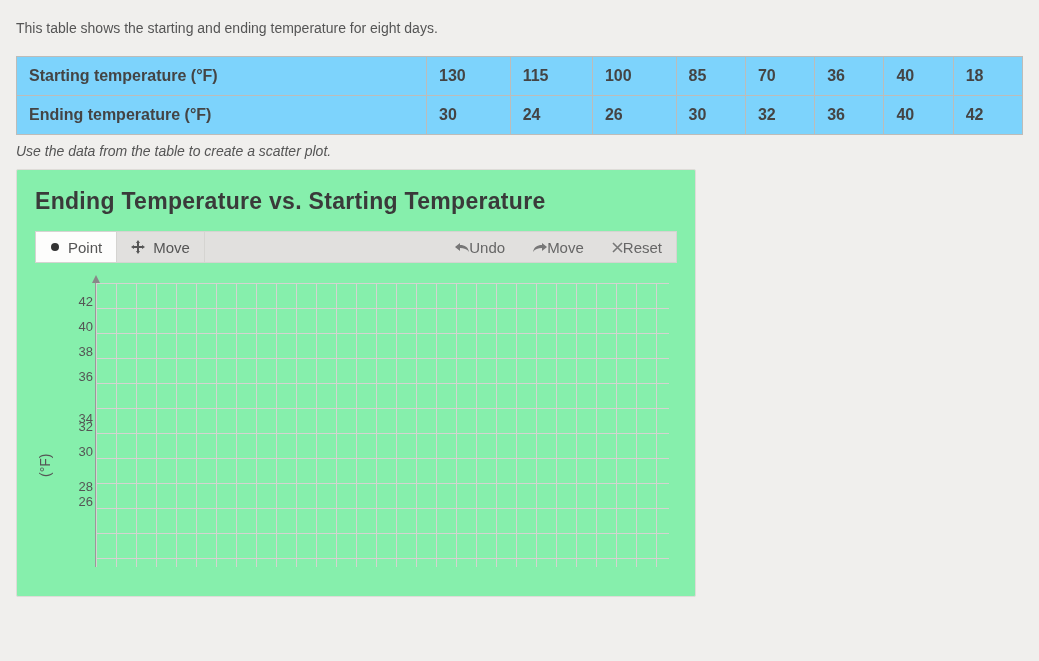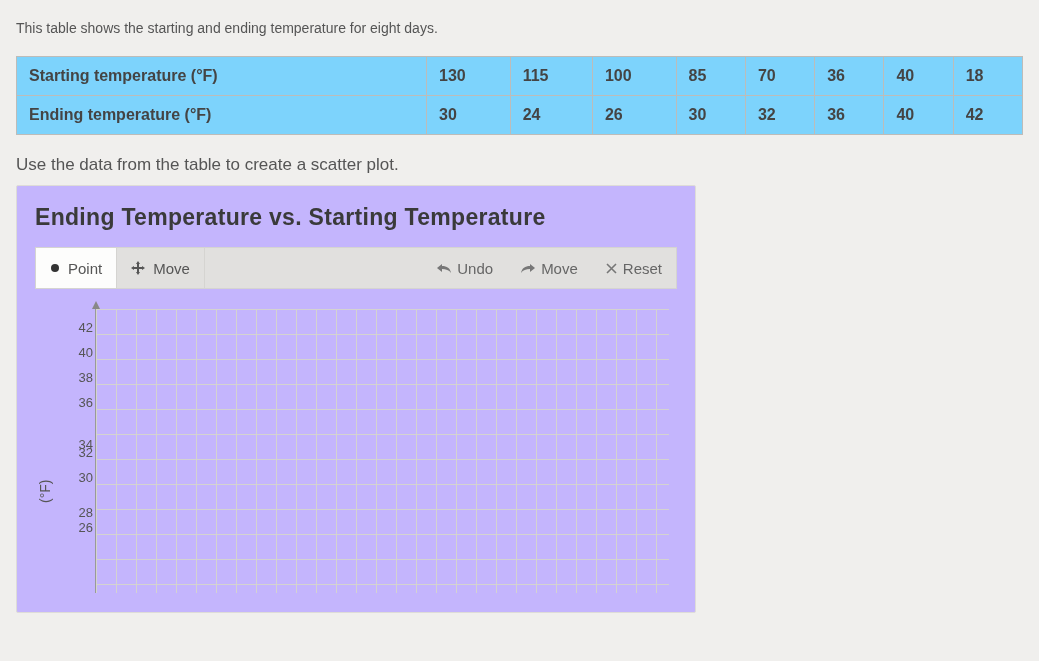--- a/index.html
+++ b/index.html
@@ -4,79 +4,78 @@
   <style>
     * { box-sizing: border-box; margin: 0; padding: 0; }
     body {
       font-family: Arial, Helvetica, sans-serif;
       background: #f0efed;
       color: #4a4a4a;
       padding: 20px 16px;
       width: 1039px;
     }
     .intro { font-size: 14px; color: #555; margin-bottom: 20px; }
-    .intro2 { font-size: 17px; color: #555; margin: 20px 0 10px 0; }
+    .intro2 { font-size: 14px; color: #555; margin: 8px 0 10px 0; font-style: italic; }
 
     table.data-table {
       border-collapse: collapse;
       width: 100%;
       background: #7dd3fc;
     }
     table.data-table td, table.data-table th {
       border: 1px solid #bdbcb9;
       padding: 10px 12px;
       font-size: 16px;
       color: #444;
       text-align: left;
       font-weight: bold;
     }
     table.data-table th { font-weight: 600; width: 410px; }
     table.data-table td.v { text-align: left; }
 
     .chart-panel {
       width: 680px;
-      background: #c4b5fd;
+      background: #86efac;
       border: 1px solid #dedcd8;
       border-radius: 2px;
       padding: 18px 18px 0 18px;
       overflow: hidden;
       height: 428px;
     }
     .chart-title {
       font-size: 23px;
       font-weight: 700;
       color: #3a3a3a;
       margin-bottom: 16px;
       letter-spacing: 0.3px;
     }
     .toolbar {
       background: #e1e0de;
       border: 1px solid #d5d4d1;
       display: flex;
       align-items: center;
-      height: 42px;
+      height: 32px;
       font-size: 15px;
       color: #555;
     }
     .tool-btn {
       display: flex;
       align-items: center;
       gap: 8px;
       padding: 0 14px;
       height: 100%;
       cursor: pointer;
       border-right: 1px solid #d5d4d1;
     }
     .tool-btn.selected { background: #fdfdfc; }
     .tool-icon { display: inline-flex; color: #555; }
     .spacer { flex: 1; }
     .action-btn {
       display: flex;
       align-items: center;
-      gap: 6px;
       padding: 0 14px;
       height: 100%;
       cursor: pointer;
       color: #666;
     }
 
     .plot-area {
       position: relative;
       margin-top: 14px;
       height: 290px;

